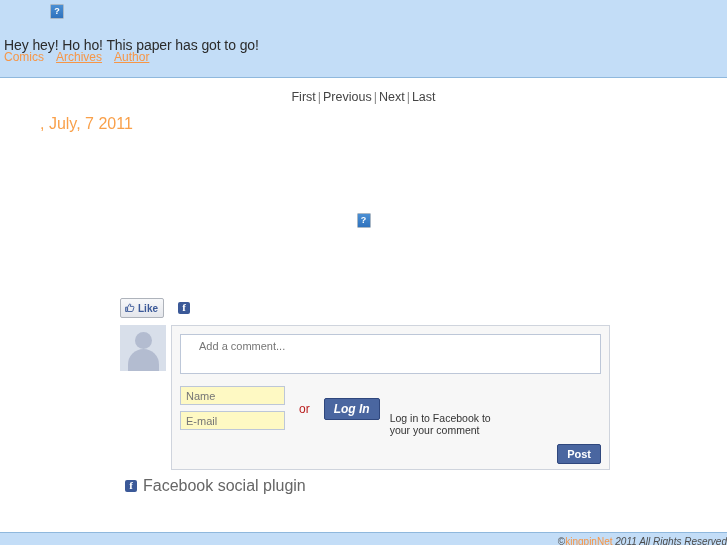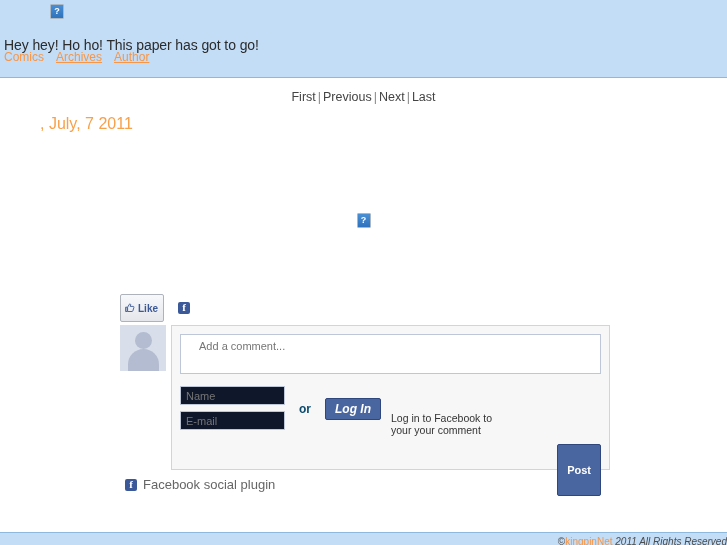--- a/index.html
+++ b/index.html
@@ -118,21 +118,21 @@
     font-family: "Liberation Sans", sans-serif;
   }
   .fb-likebar {
     display: flex;
     align-items: center;
     height: 20px;
   }
   .like-btn {
     display: inline-flex;
     align-items: center;
-    height: 28px;
+    height: 20px;
     padding: 0 5px 0 4px;
     border: 1px solid #aeb3bb;
     border-radius: 2px;
     background: linear-gradient(#f7f8fa, #e4e6eb);
     font-size: 10px;
     color: #3b5998;
     font-weight: bold;
     box-sizing: border-box;
     cursor: pointer;
   }
@@ -233,32 +233,32 @@
   .name-fields {
     width: 105px;
     flex: none;
   }
   .name-fields input {
     display: block;
     width: 105px;
     height: 19px;
     box-sizing: border-box;
     border: 1px solid #bdc7d8;
-    background: #0f172a;
+    background: #fef9c3;
     font-family: "Liberation Sans", sans-serif;
     font-size: 11px;
     color: #8b8b8b;
     padding: 1px 5px;
     margin-bottom: 6px;
     outline: none;
   }
   .or-text {
     font-size: 12px;
-    font-weight: bold;
-    color: #0c4a6e;
+    font-weight: normal;
+    color: #b91c1c;
     margin: 0 14px;
     padding-top: 16px;
     flex: none;
   }
   .login-btn {
     background: #4a66a0;
     border: 1px solid #2f477d;
     border-radius: 2px;
     color: #ffffff;
     font-size: 12px;
@@ -283,30 +283,30 @@
     justify-content: flex-end;
     margin-top: 8px;
   }
   .post-btn {
     background: #4a66a0;
     border: 1px solid #2f477d;
     border-radius: 2px;
     color: #ffffff;
     font-size: 11px;
     font-weight: bold;
-    padding: 19px 9px;
+    padding: 3px 9px;
     cursor: pointer;
     font-family: "Liberation Sans", sans-serif;
   }
   .fb-plugin-foot {
     display: flex;
     align-items: center;
     margin-top: 7px;
     margin-left: 5px;
-    font-size: 13px;
+    font-size: 16px;
     color: #666666;
   }
   .fb-plugin-foot .fb-f-icon {
     margin-left: 0;
     margin-right: 6px;
   }
 
   
   .footer {
     position: absolute;

